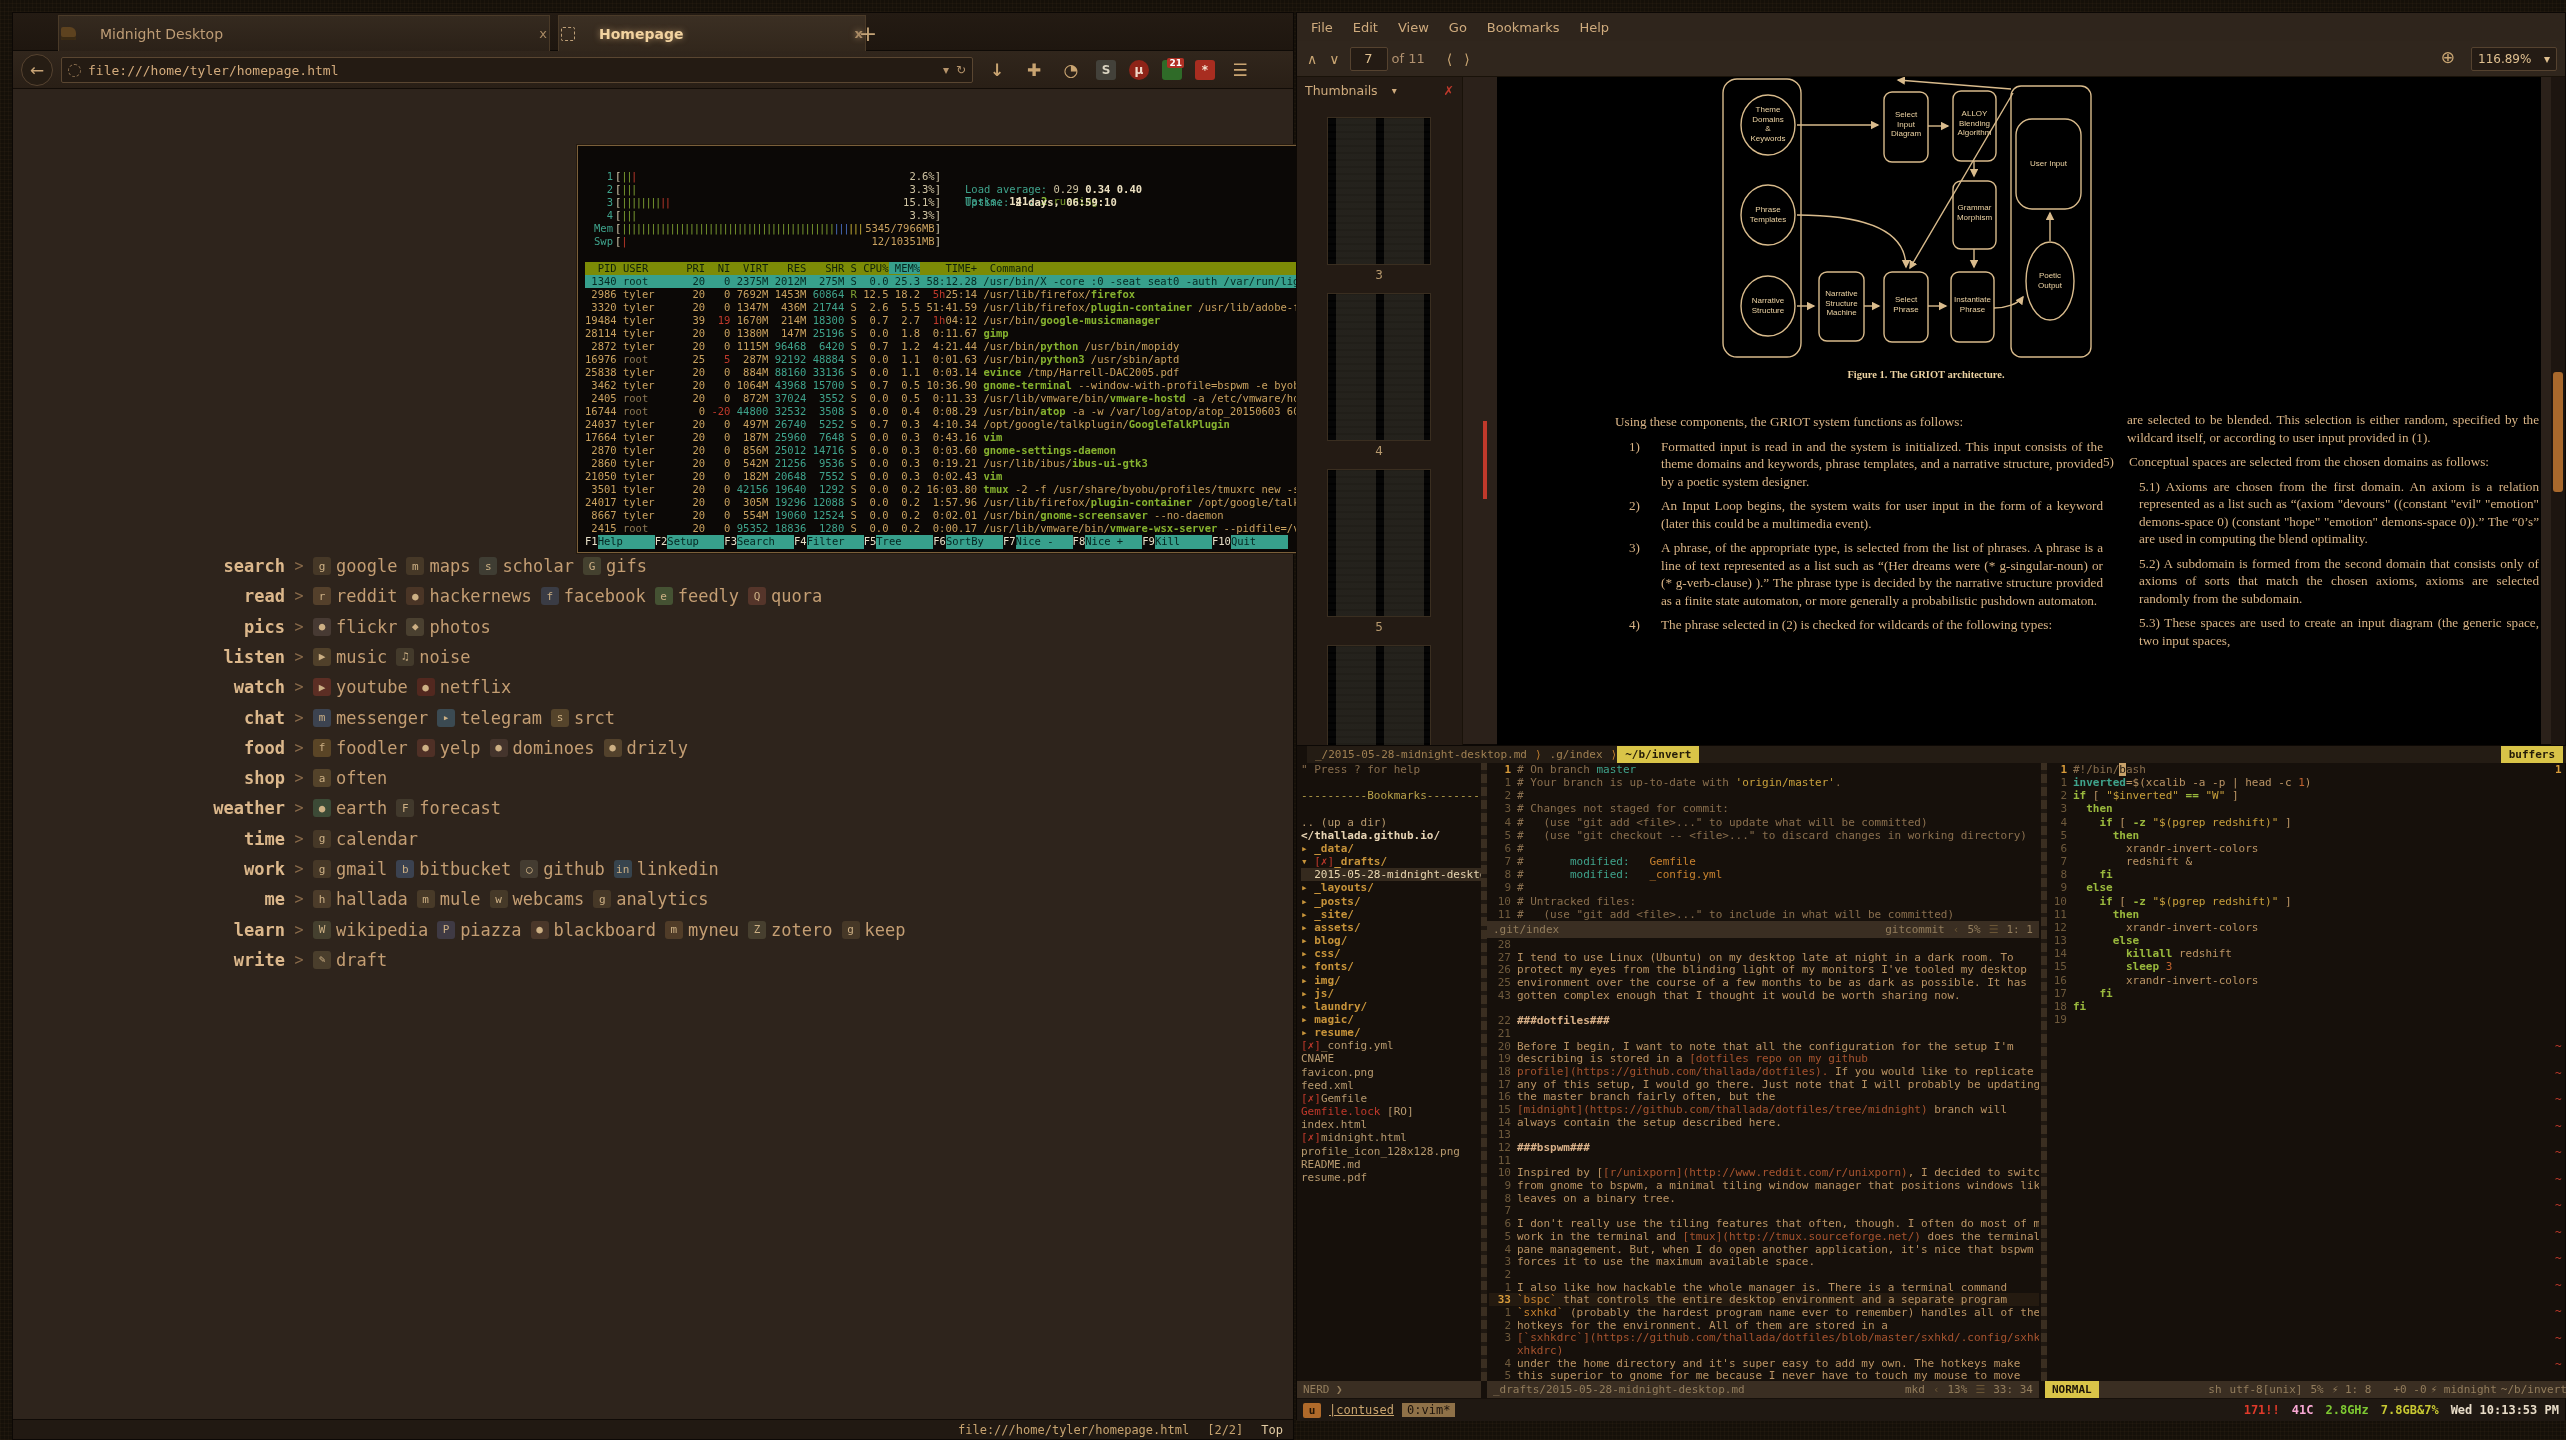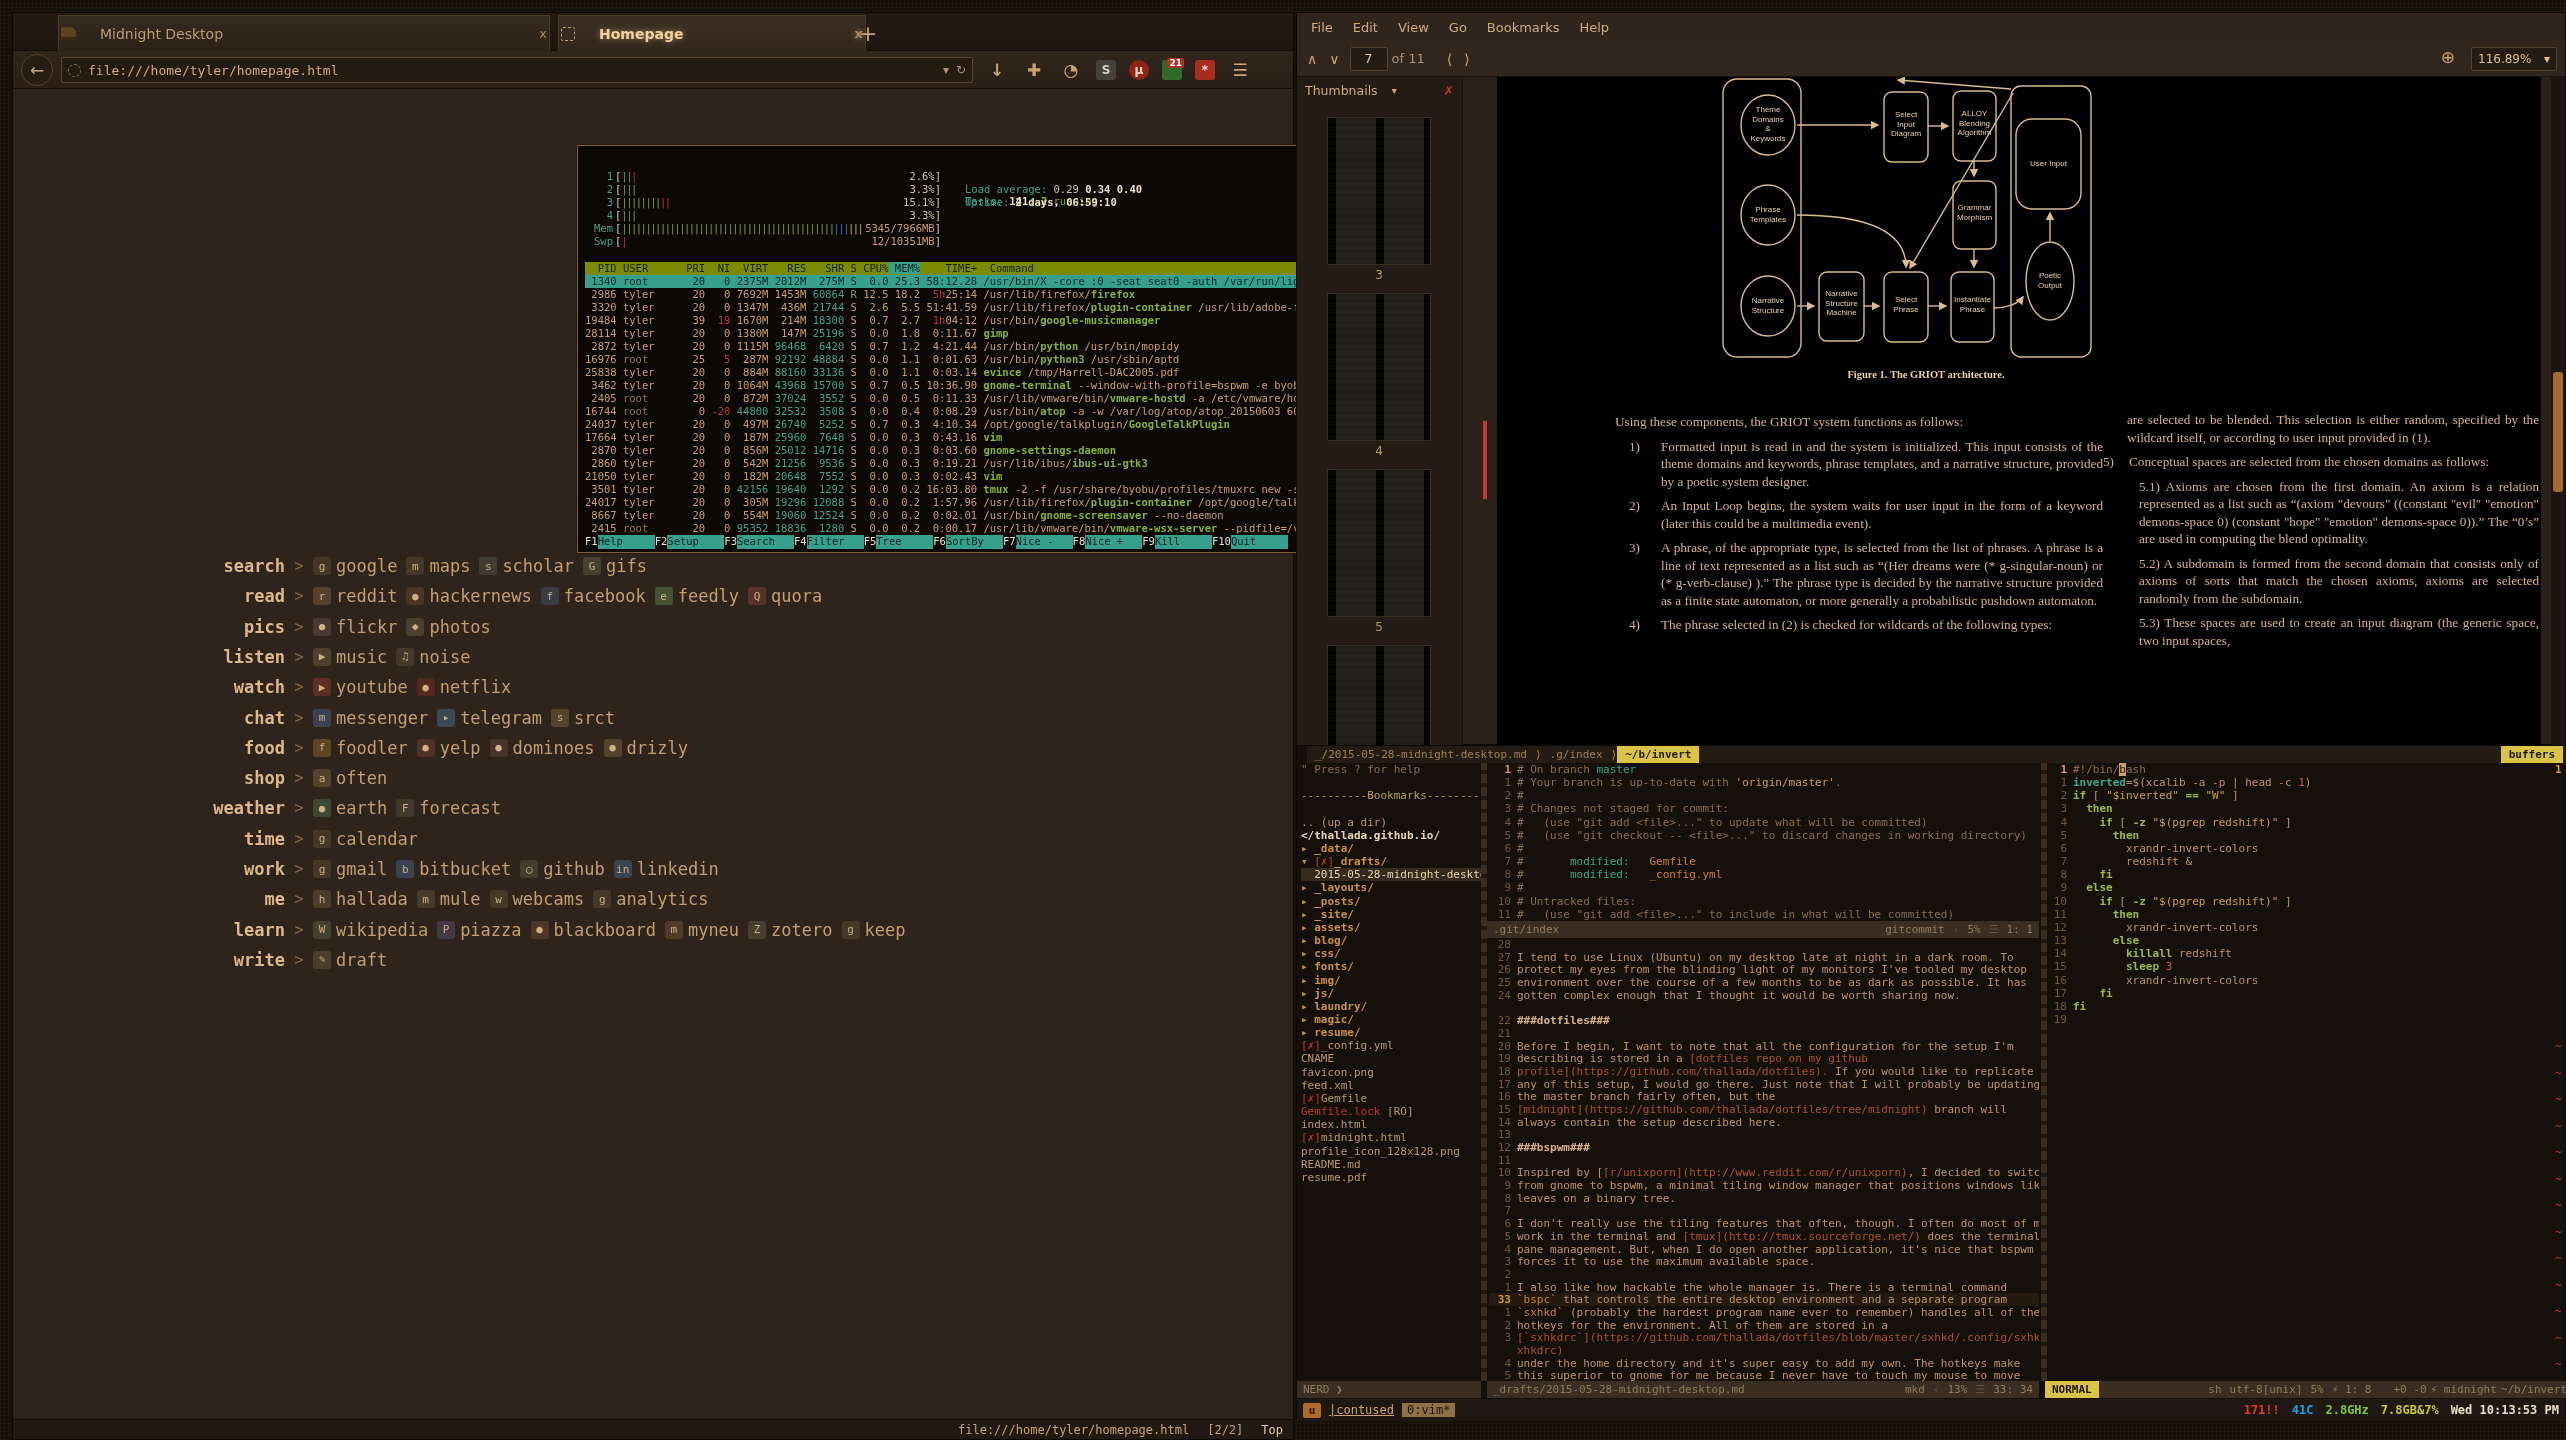--- a/index.html
+++ b/index.html
@@ -170,21 +170,21 @@
   .statusline .right { margin-left:auto; display:flex; gap:8px; }
   .slseg { color:#937d5c; } .slsep { color:#6b5636; }
   .normalcell { background:#d9c448; color:#1c1408; font-weight:bold; padding:0 7px; height:17px; line-height:17px; }
   #tmuxbar { position:absolute; left:0; top:653px; width:100%; height:22px; background:#1f1812;
     display:flex; align-items:center; padding:0 6px; gap:8px; font-size:12px; }
   #tmuxlogo { width:18px; height:15px; background:#b06a2a; color:#241505; border-radius:2px;
     font-size:11px; font-weight:bold; text-align:center; line-height:15px; }
   #tmuxsession { color:#c9a46e; text-decoration:underline; }
   #tmuxwindow { background:#8f7148; color:#1c130c; padding:0 5px; }
   #tmuxstats { margin-left:auto; display:flex; gap:12px; font-weight:bold; }
-  .st-red { color:#e03a2a; } .st-org { color:#0ea5e9; } .st-grn { color:#7ec832; }
+  .st-red { color:#e03a2a; } .st-org { color:#f9a8d4; } .st-grn { color:#7ec832; }
   .st-yel { color:#c8c832; } .st-wht { color:#e8dcc8; }
   #tildecol { position:absolute; left:1258px; top:17px; width:12px; height:618px; }
   #tildecol span { position:absolute; color:#c0392b; left:0; }
   #tildecol .first { color:#d89b3a; font-weight:bold; }
 </style>
 </head>
 <body>
 
 <div id="browser">
   <div id="tabbar">
@@ -736,21 +736,21 @@
         <span class="slseg">5%</span>
         <span class="slsep">☰</span>
         <span class="slseg">1:  1</span>
       </span>
   </div>
   <div class="pane" id="mdpane" style="left:192px; top:192px; width:550px; height:443px;">
       <div class="tl"><span class="gut" style="width: 28px;">28</span><span></span></div>
       <div class="tl"><span class="gut" style="width: 28px;">27</span><span>I tend to use Linux (Ubuntu) on my desktop late at night in a dark room. To</span></div>
       <div class="tl"><span class="gut" style="width: 28px;">26</span><span>protect my eyes from the blinding light of my monitors I've tooled my desktop</span></div>
       <div class="tl"><span class="gut" style="width: 28px;">25</span><span>environment over the course of a few months to be as dark as possible. It has</span></div>
-      <div class="tl"><span class="gut" style="width: 28px;">24</span><span>gotten complex enough that I thought it would be worth sharing now.</span></div>
+      <div class="tl"><span class="gut" style="width: 28px;">43</span><span>gotten complex enough that I thought it would be worth sharing now.</span></div>
       <div class="tl"><span class="gut" style="width: 28px; margin-top: 40px;">23</span><span></span></div>
       <div class="tl"><span class="gut" style="width: 28px;">22</span><span class="sg-h">###dotfiles###</span></div>
       <div class="tl"><span class="gut" style="width: 28px;">21</span><span></span></div>
       <div class="tl"><span class="gut" style="width: 28px;">20</span><span>Before I begin, I want to note that all the configuration for the setup I'm</span></div>
       <div class="tl"><span class="gut" style="width: 28px;">19</span><span>describing is stored in a </span><span class="sg-u">[dotfiles repo on my github</span></div>
       <div class="tl"><span class="gut" style="width: 28px;">18</span><span class="sg-u">profile](https://github.com/thallada/dotfiles).</span><span> If you would like to replicate</span></div>
       <div class="tl"><span class="gut" style="width: 28px;">17</span><span>any of this setup, I would go there. Just note that I will probably be updating</span></div>
       <div class="tl"><span class="gut" style="width: 28px;">16</span><span>the master branch fairly often, but the</span></div>
       <div class="tl"><span class="gut" style="width: 28px;">15</span><span class="sg-u">[midnight](https://github.com/thallada/dotfiles/tree/midnight)</span><span> branch will</span></div>
       <div class="tl"><span class="gut" style="width: 28px;">14</span><span>always contain the setup described here.</span></div>

